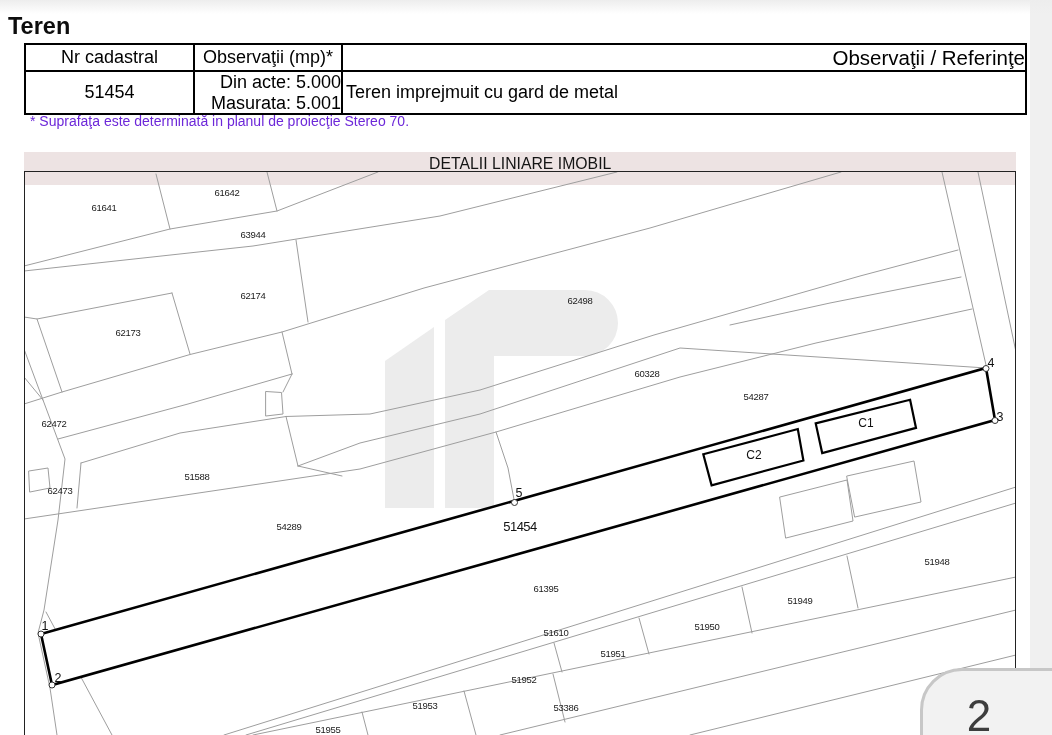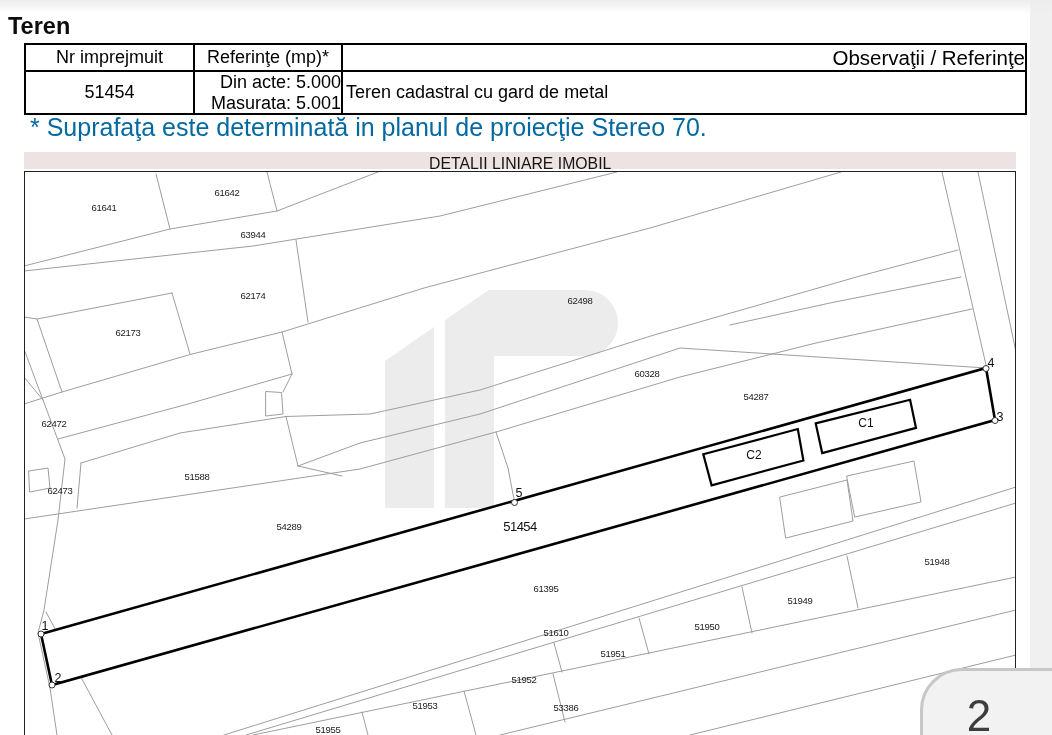--- a/index.html
+++ b/index.html
@@ -18,40 +18,40 @@
 
 <table class="abs" style="left:24px;top:43px;width:1003px;border-collapse:collapse;table-layout:fixed;font-size:18px;color:#000;">
   <colgroup>
       <col style="width:169px">
       <col style="width:148px">
       <col>
     </colgroup>
   <tbody>
       <tr style="height:27px;">
 
-    <td style="border:2px solid #000;text-align:center;padding:0;">Nr imprejmuit</td>
-
-    <td style="border:2px solid #000;text-align:center;padding:0;">Referinţe (mp)*</td>
+    <td style="border:2px solid #000;text-align:center;padding:0;">Nr cadastral</td>
+
+    <td style="border:2px solid #000;text-align:center;padding:0;">Observaţii (mp)*</td>
 
     <td style="border:2px solid #000;text-align:right;padding:0;font-size:20.5px;">Observaţii / Referinţe</td>
   </tr>
   <tr style="height:41.5px;">
 
     <td style="border:2px solid #000;text-align:center;padding:0;vertical-align:middle;">51454</td>
 
     <td style="border:2px solid #000;text-align:right;padding:0;vertical-align:middle;line-height:20.5px;">Din acte: 5.000<br>Masurata: 5.001</td>
 
-    <td style="border:2px solid #000;text-align:left;padding:0 0 0 3px;vertical-align:middle;">Teren cadastral cu gard de metal</td>
+    <td style="border:2px solid #000;text-align:left;padding:0 0 0 3px;vertical-align:middle;">Teren imprejmuit cu gard de metal</td>
   </tr>
 </tbody>
   </table>
 
-<div class="abs" style="left:30px;top:113px;font-size:25px;color:#0369a1;">* Suprafaţa este determinată in planul de proiecţie Stereo 70.</div>
-
-<div class="abs" style="left:24px;top:152px;width:992px;height:17px;background:#ede3e3;text-align:center;">
+<div class="abs" style="left:30px;top:113px;font-size:14px;color:#6d28d9;">* Suprafaţa este determinată in planul de proiecţie Stereo 70.</div>
+
+<div class="abs" style="left:24px;top:152px;width:992px;height:33px;background:#ede3e3;text-align:center;">
   <span style="display:inline-block;font-size:16.5px;line-height:18.5px;color:#141414;transform:scaleX(0.957);transform-origin:center;position:relative;top:1.5px;">DETALII LINIARE IMOBIL</span>
 </div>
 
 <div class="abs" style="left:24px;top:171px;width:990px;height:564px;border:1px solid #222;border-bottom:none;">
 <svg width="990" height="563" viewBox="25 172 990 563" style="display:block">
 
   <polygon points="385,361 434,327 434,508 385,508" fill="#ececec"></polygon>
 
   <path d="M445,320 L489,290 L585,290 A33,33 0 0 1 585,356 L494,356 L494,508 L445,508 Z" fill="#ececec"></path>
 

